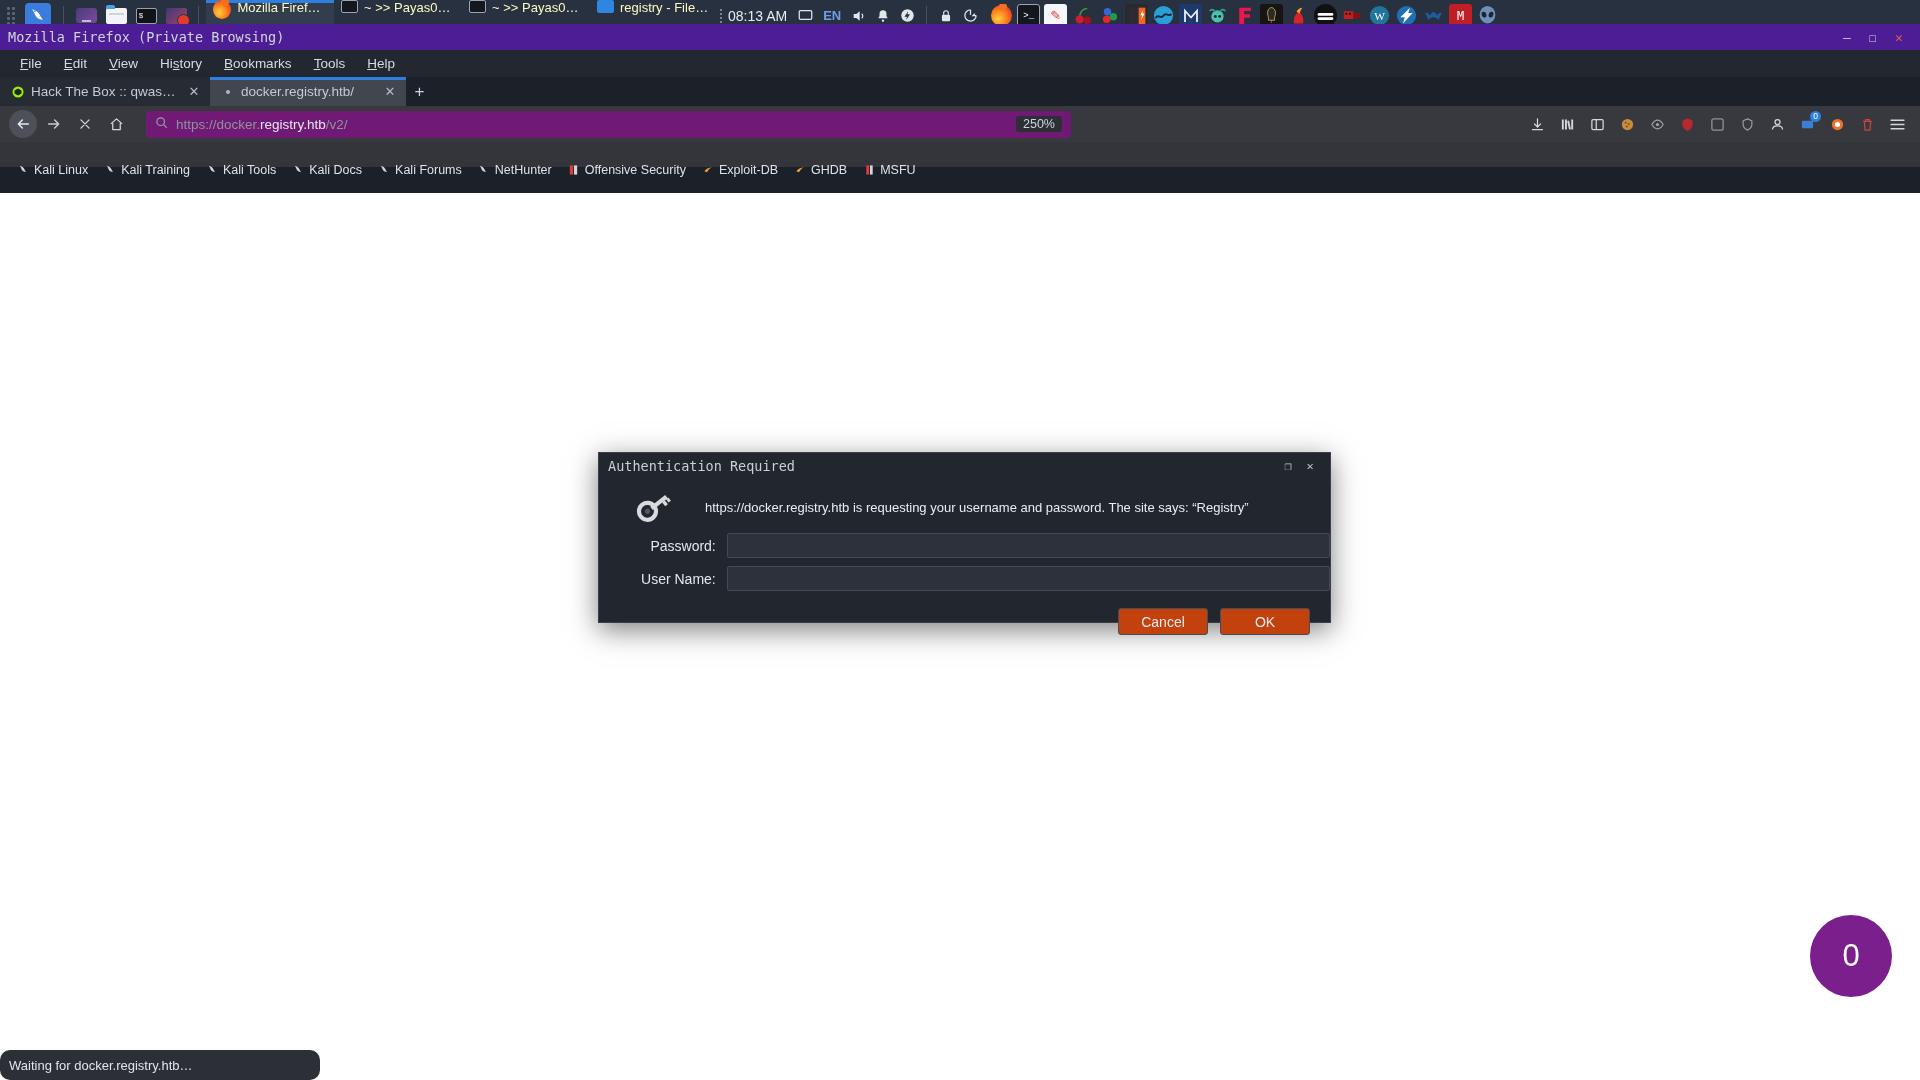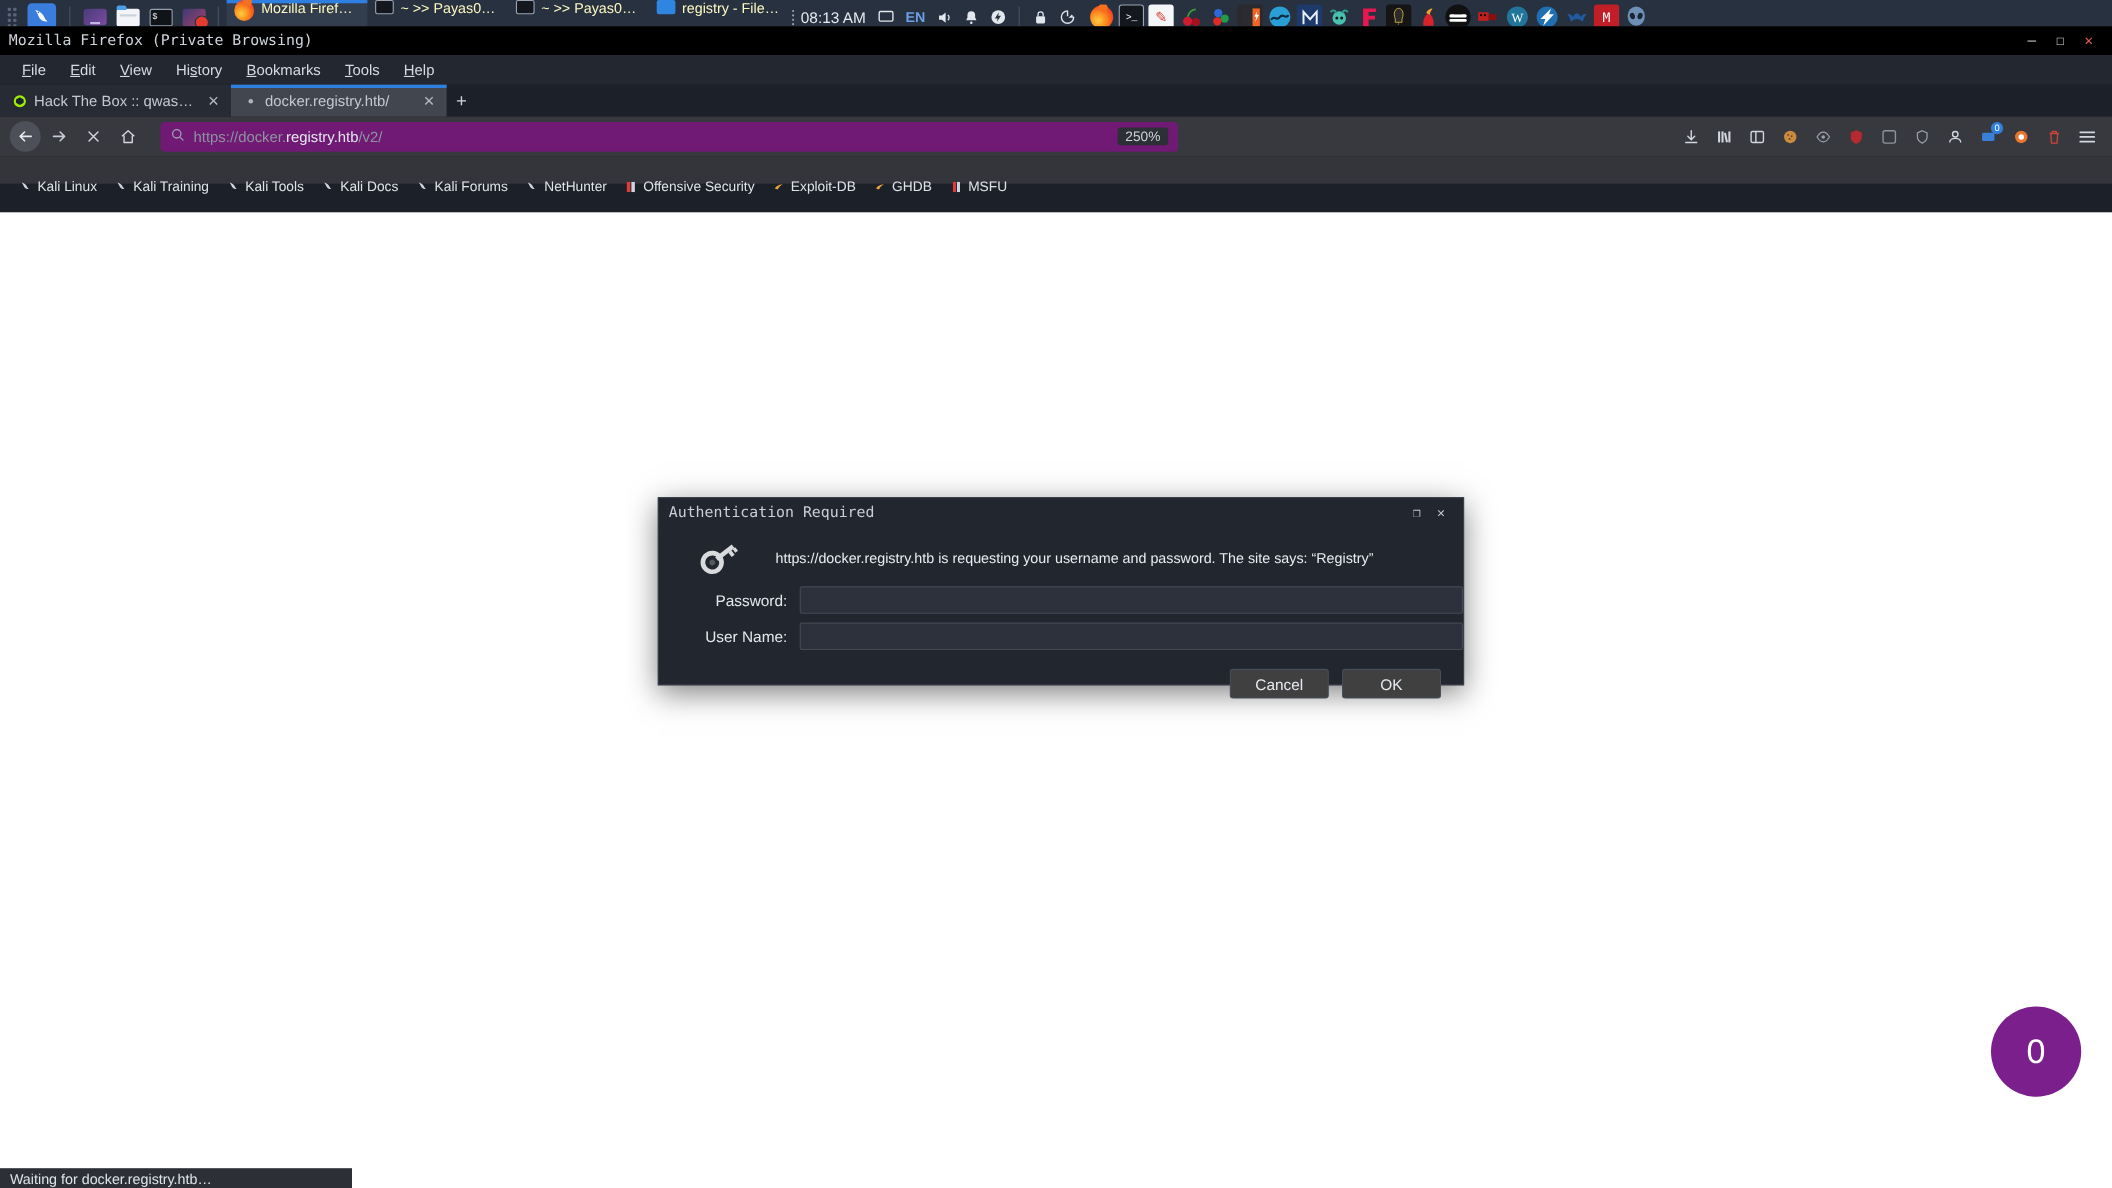--- a/index.html
+++ b/index.html
@@ -69,21 +69,21 @@
   .tb-dots { display:flex; flex-direction:column; gap:2px; }
   .tb-dots i { width:2px;height:2px;background:#93a0b0;border-radius:50%;display:block; }
   .tb-en { color:#6d9fe6; font-weight:bold; font-size:13px; padding:0 6px; }
   .tray-ic { width:24px;height:24px; display:flex;align-items:center;justify-content:center; color:#e2e7ee; font-size:14px; }
 
   .app-ic { width:23px; height:23px; margin:0 2px; border-radius:3px; display:flex; align-items:center; justify-content:center; font-size:12px; color:#fff; overflow:hidden; position:relative; }
 
   
   #ffwin { position:absolute; top:24px; left:0; width:1920px; height:1056px; background:#1c2028; }
   #fftitle {
-    height:26px; background:#000000; display:flex; align-items:center;
+    height:26px; background:#4c1d95; display:flex; align-items:center;
     padding:0 8px; color:#cfd4dc;
     font-family:"DejaVu Sans Mono", monospace; font-size:13.5px;
   }
   #fftitle .t { flex:1; }
   .wbtn { width:26px;height:22px; display:flex;align-items:center;justify-content:center;color:#cbd1d9; font-size:13px; }
 
   #ffmenu {
     height:27px; background:#222730; display:flex; align-items:center;
     padding-left:9px; gap:0; color:#d6dbe3; font-size:13.5px;
   }
@@ -136,28 +136,28 @@
     font-family:"DejaVu Sans Mono", monospace; font-size:13.5px; }
   #dlgtitle .t { flex:1; }
   #dlgtitle .b { width:22px; text-align:center; color:#bfc5ce; font-size:12px; }
   .dlg-msg-row { display:flex; align-items:center; padding:10px 0 4px 33px; gap:31px; }
   .keyicon { width:42px; height:36px; position:relative; flex:0 0 auto; }
   .dlg-msg { font-size:13px; color:#e9edf3; }
   .frow { display:flex; align-items:center; padding:4px 0 4px 0; margin-left:33px; }
   .flabel { width:84px; text-align:right; font-size:14px; color:#e3e8ee; margin-right:11px; }
   .finput { width:605px; height:25px; background:#2c313b; border:1px solid #434955; border-radius:2px; }
   .brow { display:flex; justify-content:flex-end; gap:12px; padding:13px 20px 0 0; }
-  .dbtn { width:90px; height:27px; background:#404040; border:1px solid #474d59; border-radius:3px;
+  .dbtn { width:90px; height:27px; background:#c2410c; border:1px solid #474d59; border-radius:3px;
     color:#e7ebf1; font-size:14px; display:flex; align-items:center; justify-content:center; }
 
   
   #statusbar {
-    position:absolute; left:0; bottom:0; width:320px; height:18px;
+    position:absolute; left:0; bottom:0; width:320px; height:30px;
     background:#2c2f36; color:#dfe4ea; font-size:13px;
-    display:flex; align-items:center; padding-left:9px;
+    display:flex; align-items:center; padding-left:9px;border-radius:10px;
   }
   
   #floatbadge {
     position:absolute; left:1810px; top:915px; width:82px; height:82px;
     border-radius:50%; background:#7a1f8c;
     display:flex; align-items:center; justify-content:center;
     color:#ffffff; font-size:31px;
   }
 </style>
 </head>

